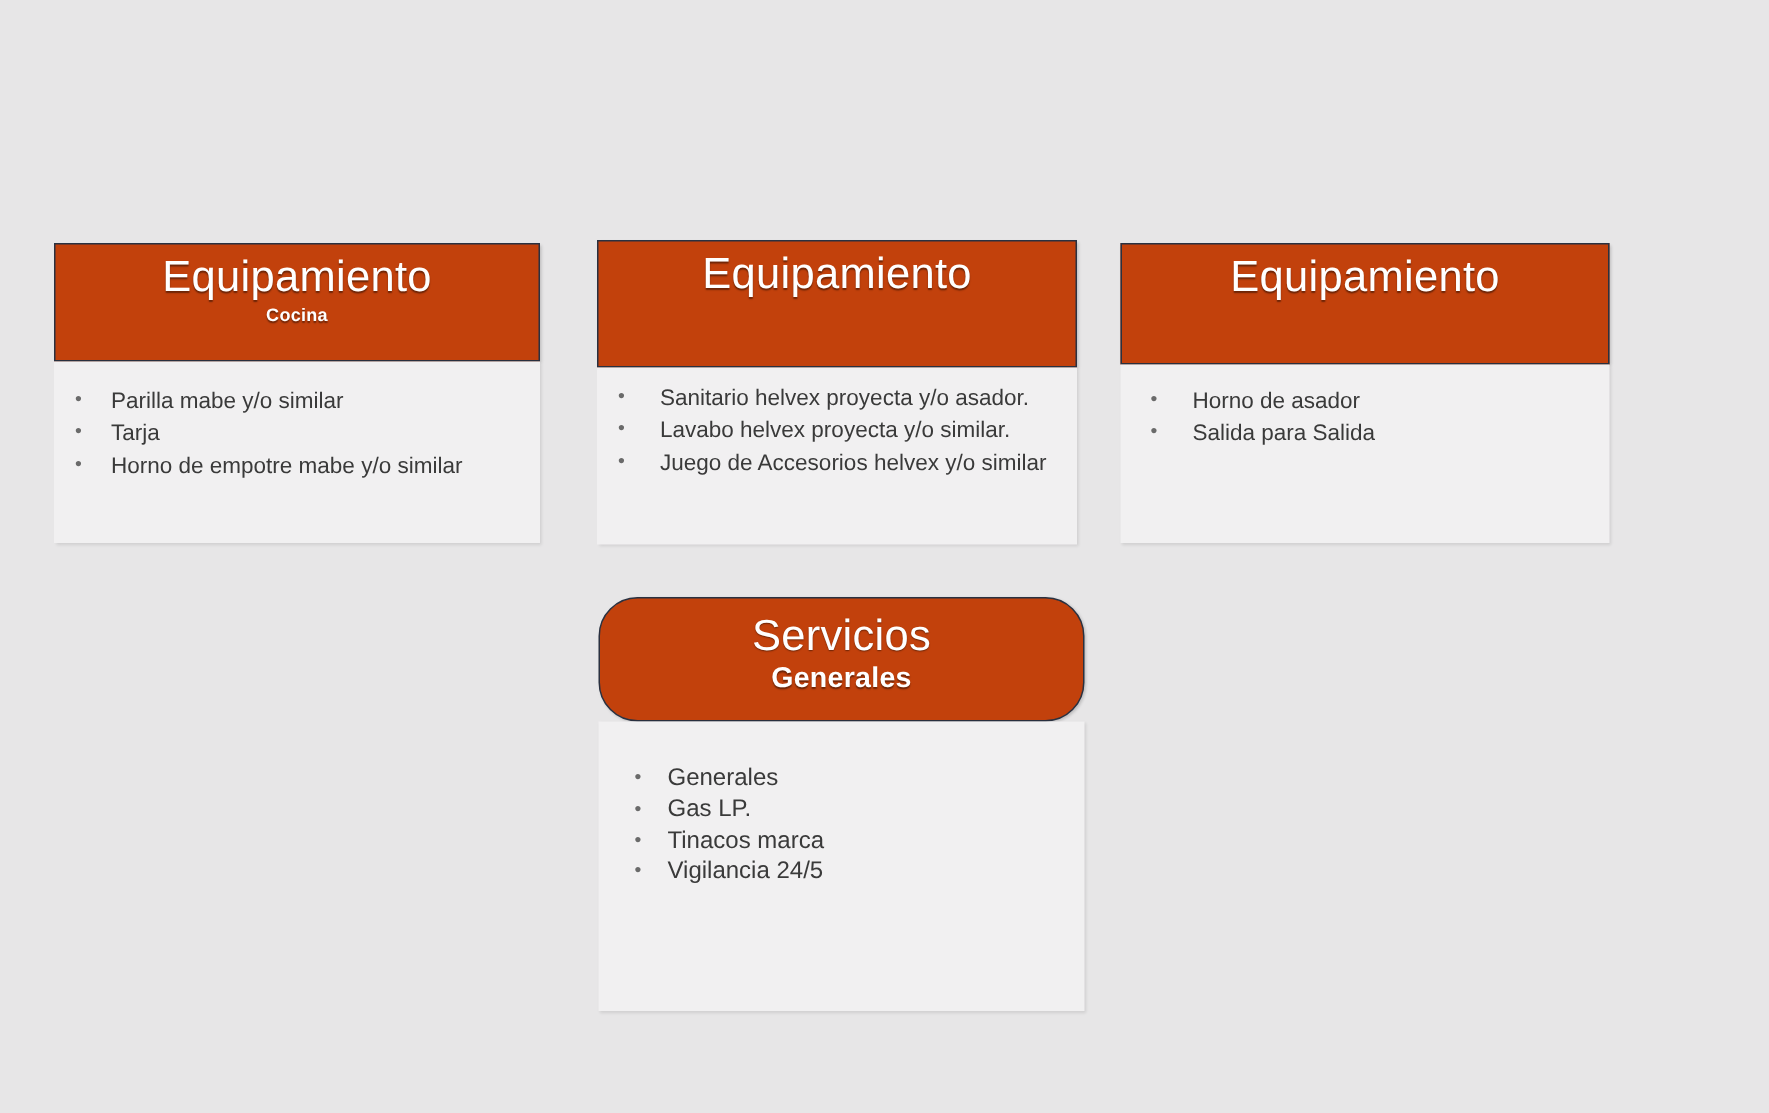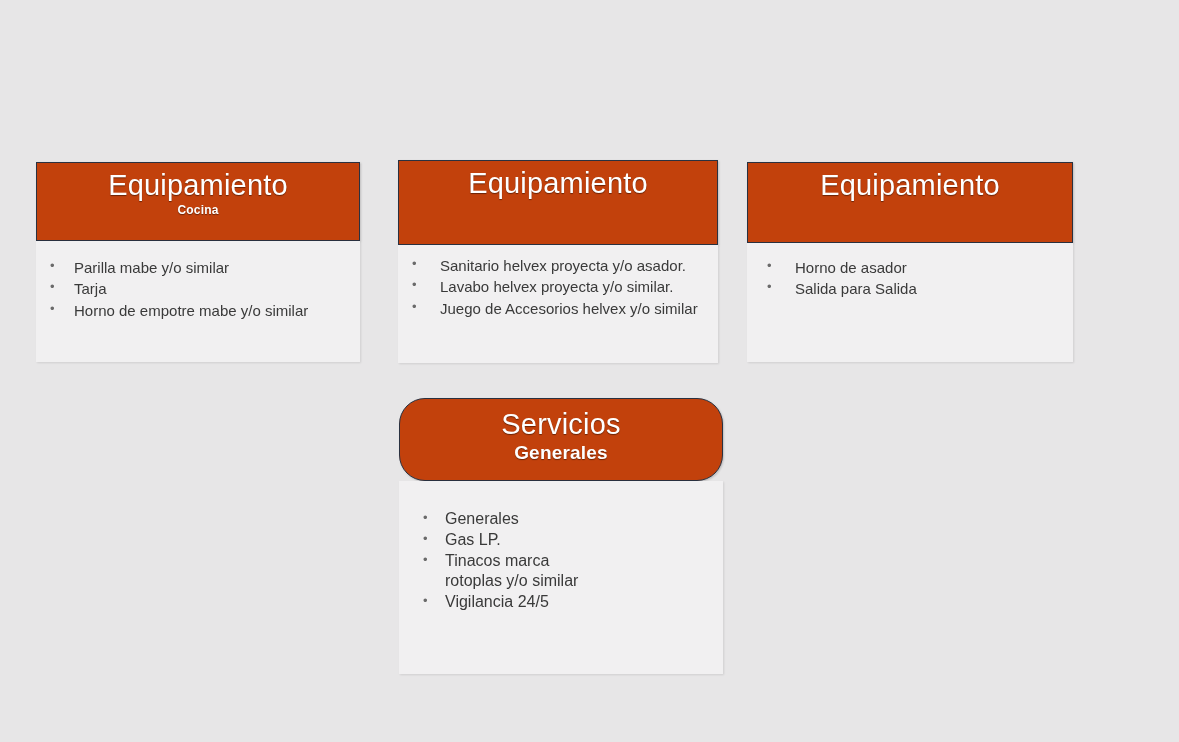--- a/index.html
+++ b/index.html
@@ -199,24 +199,20 @@
         </li>
         <li class="bullet">
           <span class="bullet-marker">•</span>
           <span class="bullet-text">Gas LP.</span>
         </li>
         <li class="bullet">
           <span class="bullet-marker">•</span>
           <span class="bullet-text">Tinacos marca</span>
         </li>
         <li class="bullet">
-          <span class="bullet-marker hidden">•</span>
-          <span class="bullet-text">rotoplas y/o similar</span>
-        </li>
-        <li class="bullet">
           <span class="bullet-marker">•</span>
           <span class="bullet-text">Vigilancia 24/5</span>
         </li>
       </ul>
     </div>
   </div>
 
 </div>
 
 </body></html>

